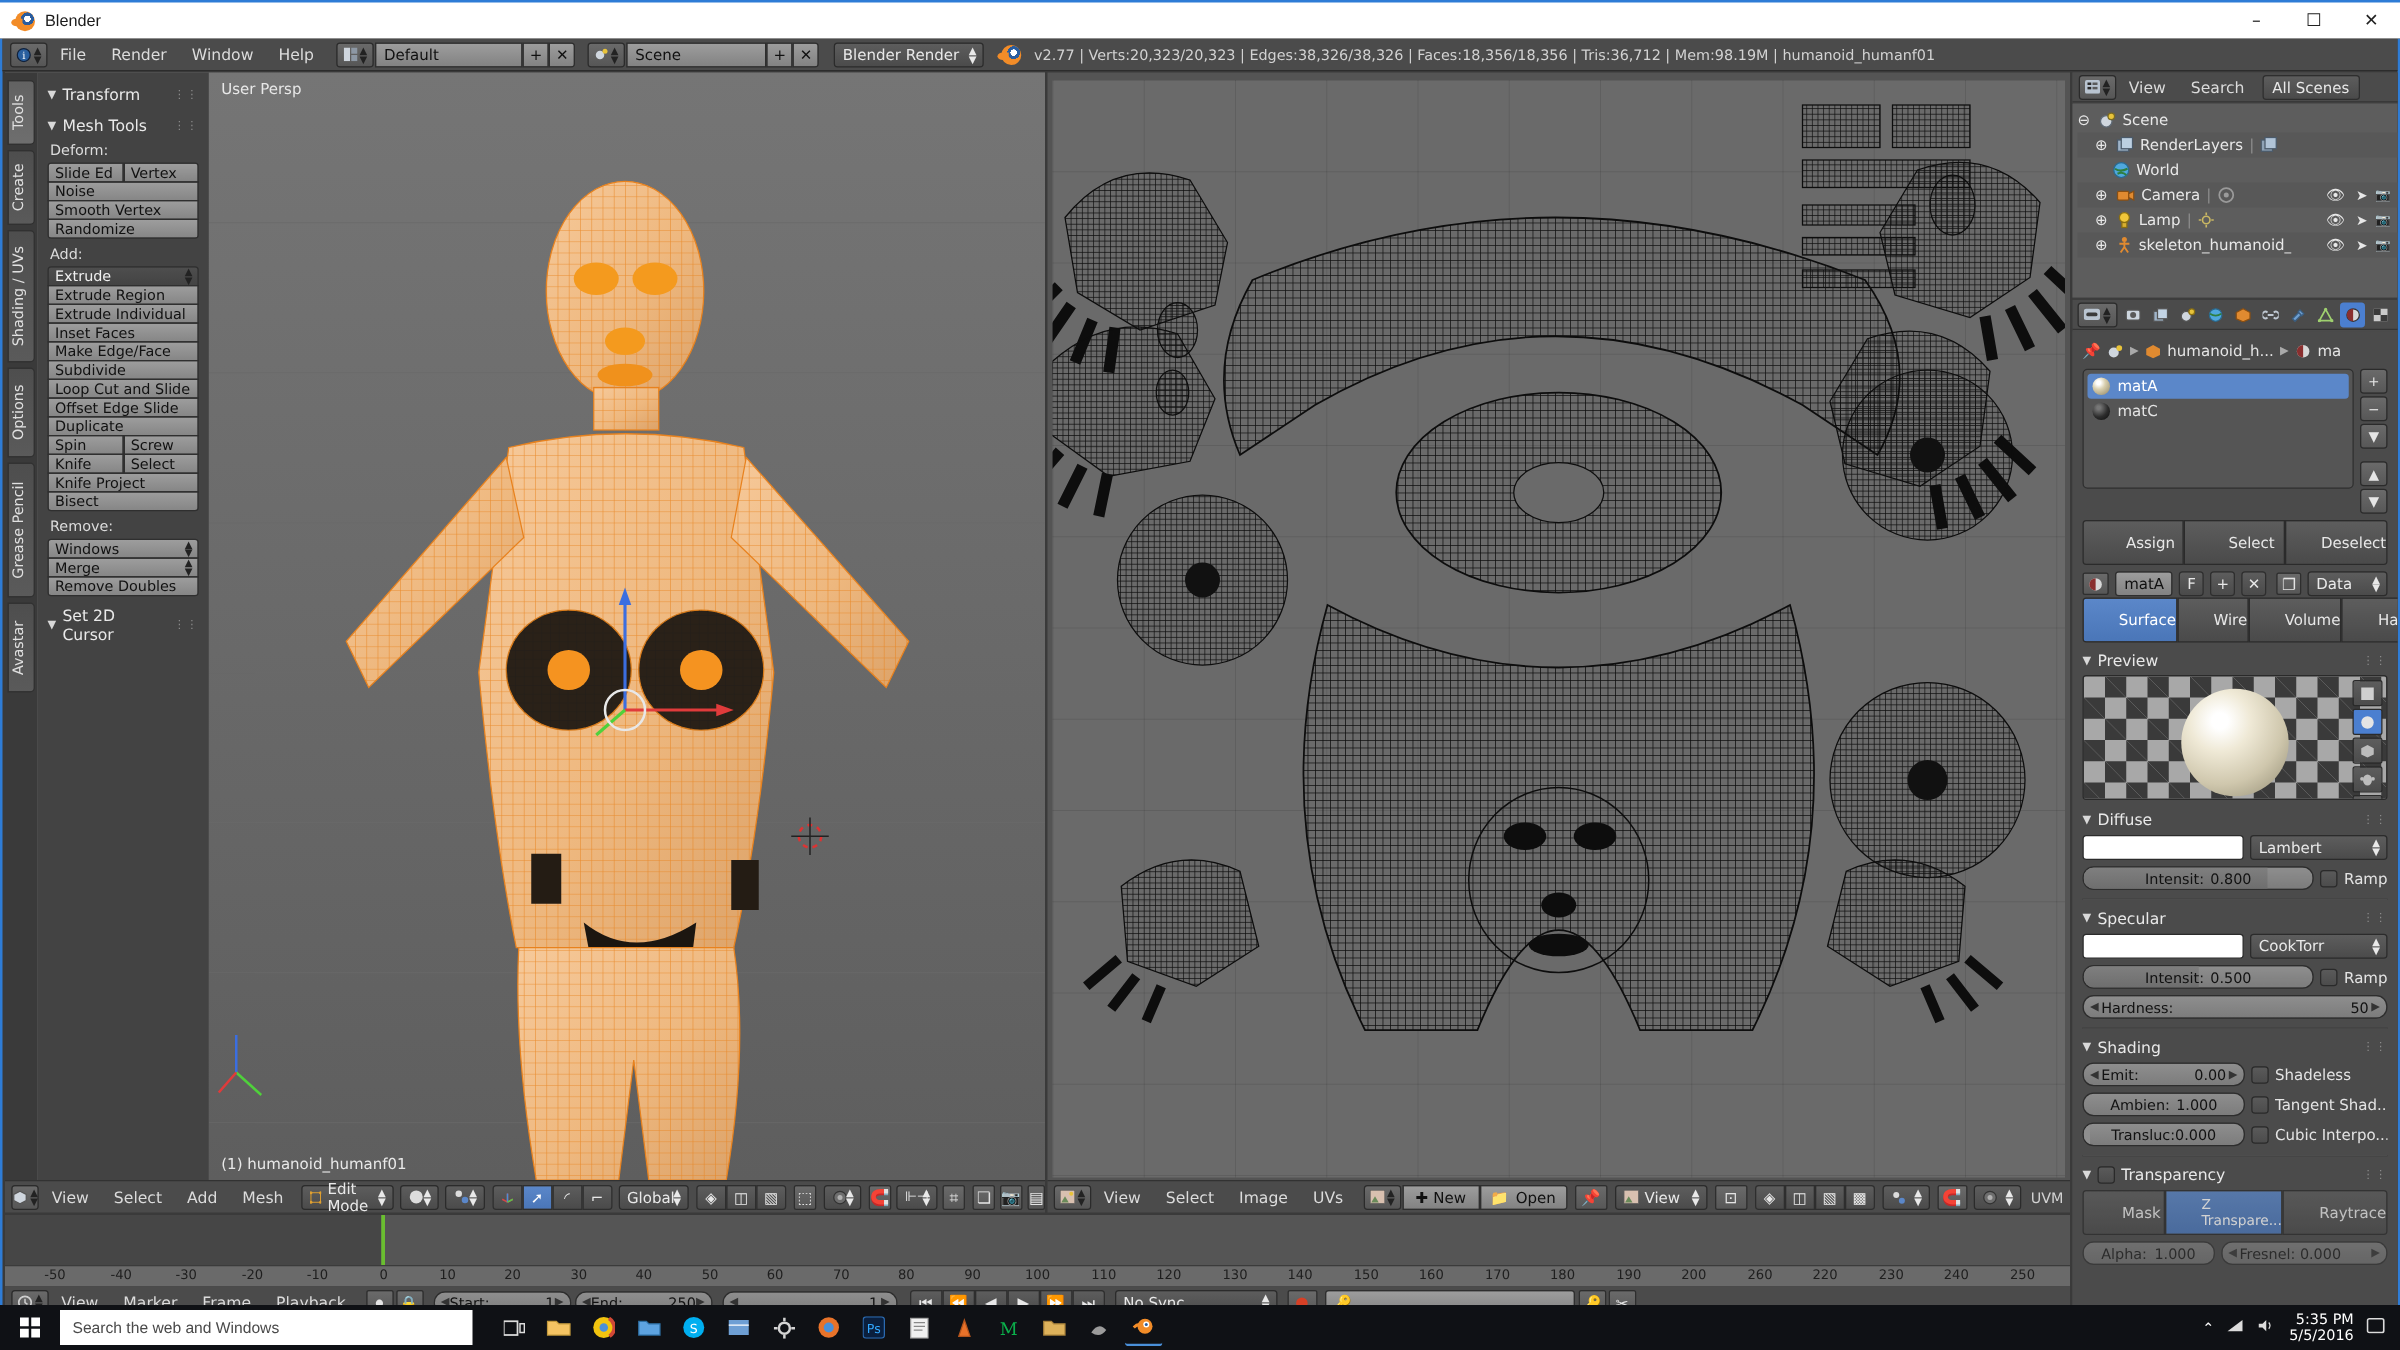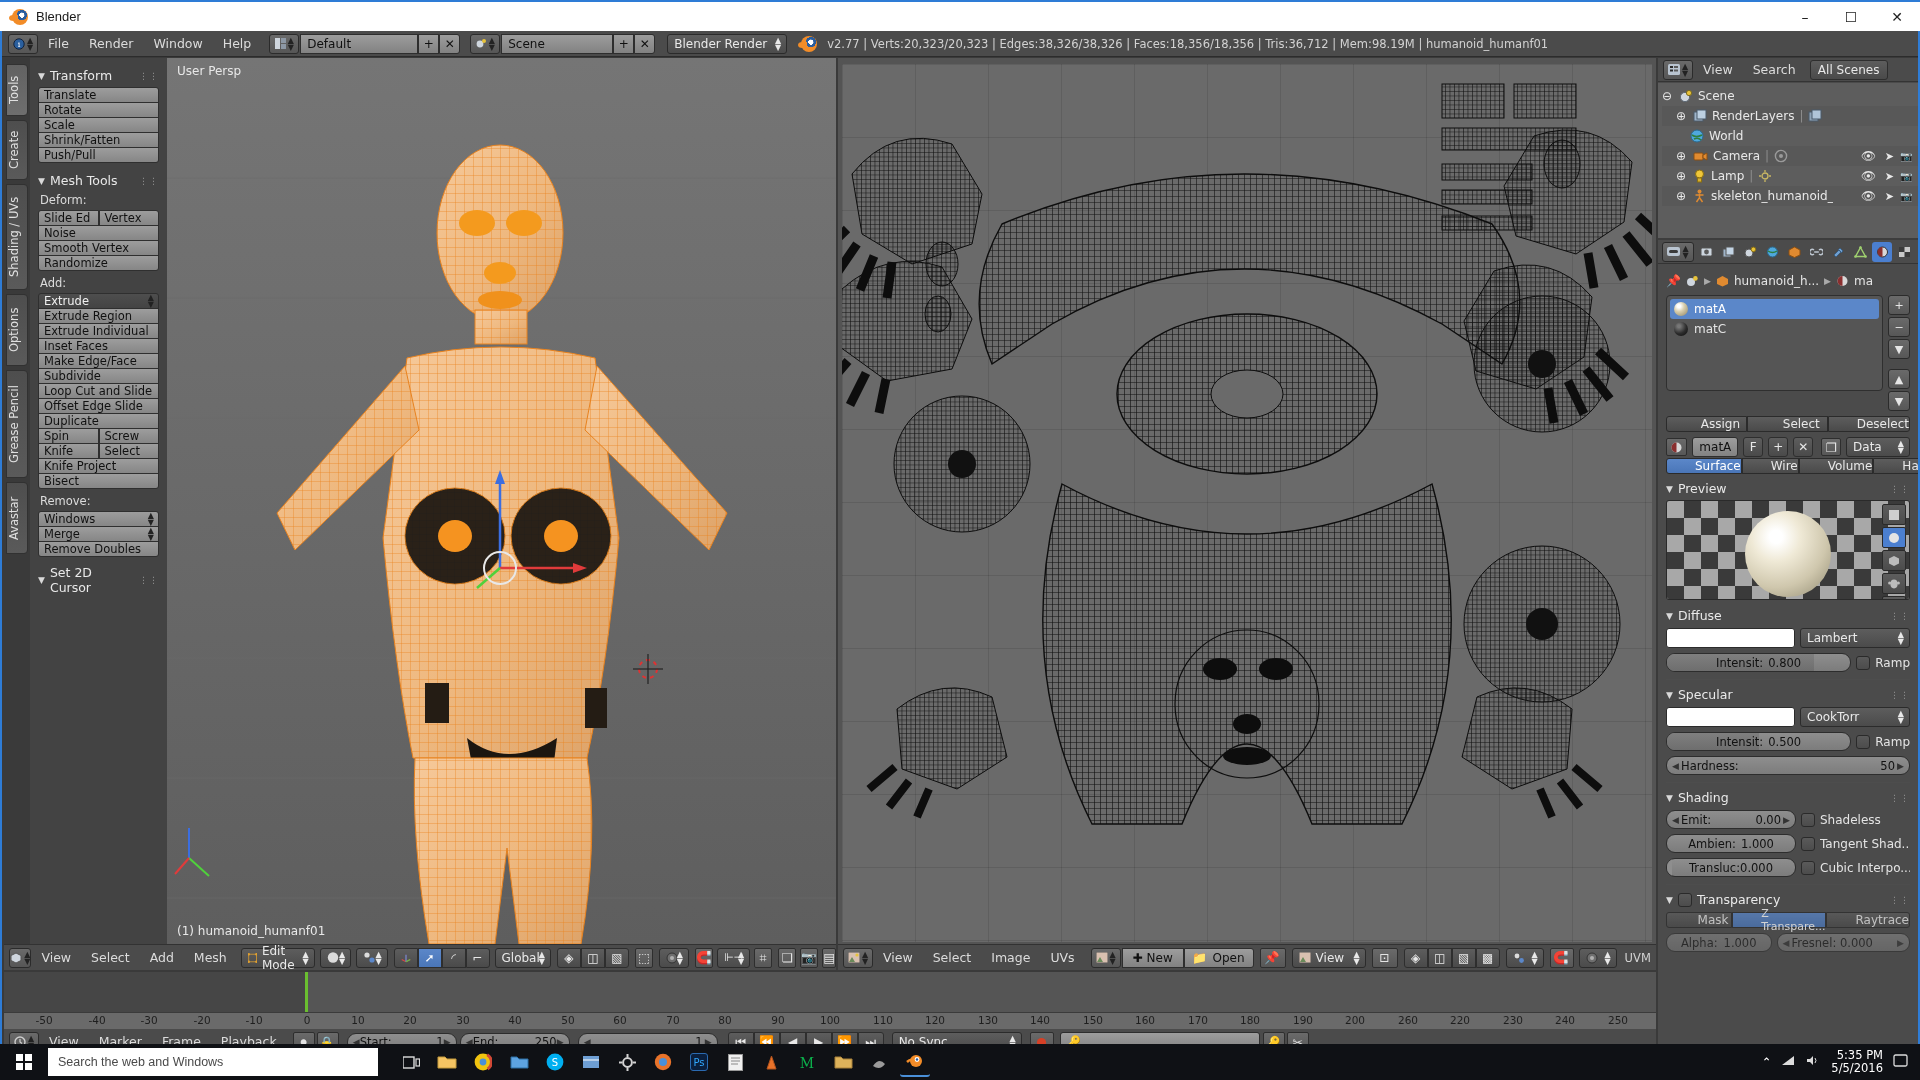--- a/index.html
+++ b/index.html
@@ -146,21 +146,21 @@
   .matrow.sel{background:#5b87c9;color:#fff;}
   .matball{width:14px;height:14px;border-radius:50%;
      background:radial-gradient(circle at 35% 30%,#fff 0 12%,#d9cfae 40%,#8d8262 100%);}
   .matball.dark{background:radial-gradient(circle at 35% 30%,#777 0 10%,#2c2c2c 55%,#0a0a0a 100%);}
   .sidebtn{width:22px;height:20px;border:1px solid #2b2b2b;border-radius:3px;
      background:linear-gradient(#6a6a6a,#575757);display:flex;align-items:center;justify-content:center;
      font-size:11px;color:#e6e6e6;}
   .prow{display:flex;gap:5px;align-items:center;margin-top:5px;}
   .colswatch{height:20px;background:#ffffff;border:1px solid #2b2b2b;border-radius:3px;}
   .seg{display:flex;}
-  .seg div{flex:1;height:16px;display:flex;align-items:center;justify-content:center;font-size:12px;
+  .seg div{flex:1;height:36px;display:flex;align-items:center;justify-content:center;font-size:12px;
      border:1px solid #2b2b2b;background:linear-gradient(#5d5d5d,#4a4a4a);color:#e8e8e8;padding-left:28px;}
   .seg div:first-child{border-radius:3px 0 0 3px;}
   .seg div:last-child{border-radius:0 3px 3px 0;}
   .seg div.on{background:linear-gradient(#5b87c9,#4a76b8);color:#fff;}
   .preview{height:100px;background:#2a2a2a;border:1px solid #2a2a2a;border-radius:3px;position:relative;
      overflow:hidden;}
   .checker{position:absolute;inset:0;
      background-image:
        linear-gradient(45deg,#3a3a3a 25%,transparent 25%,transparent 75%,#3a3a3a 75%),
        linear-gradient(45deg,#3a3a3a 25%,transparent 25%,transparent 75%,#3a3a3a 75%);
@@ -390,27 +390,20 @@
         <div class="vtab" style="top:236px;height:72px">Options</div>
         <div class="vtab" style="top:312px;height:108px">Grease Pencil</div>
         <div class="vtab" style="top:424px;height:72px">Avastar</div>
       </div>
 
       <div class="toolshelf">
         <div class="tsect">
           <span class="tri">▼</span>
           <span>Transform</span>
           <span class="grip">⋮⋮</span>
-        </div>
-        <div>
-          <div class="tbtn first">Translate</div>
-          <div class="tbtn">Rotate</div>
-          <div class="tbtn">Scale</div>
-          <div class="tbtn">Shrink/Fatten</div>
-          <div class="tbtn last">Push/Pull</div>
         </div>
 
         <div class="tsect" style="margin-top:10px">
           <span class="tri">▼</span>
           <span>Mesh Tools</span>
           <span class="grip">⋮⋮</span>
         </div>
         <div class="tlabel">Deform:</div>
         <div class="trow">
           <div class="tbtn first" style="border-radius:3px 0 0 0">Slide Ed</div>

